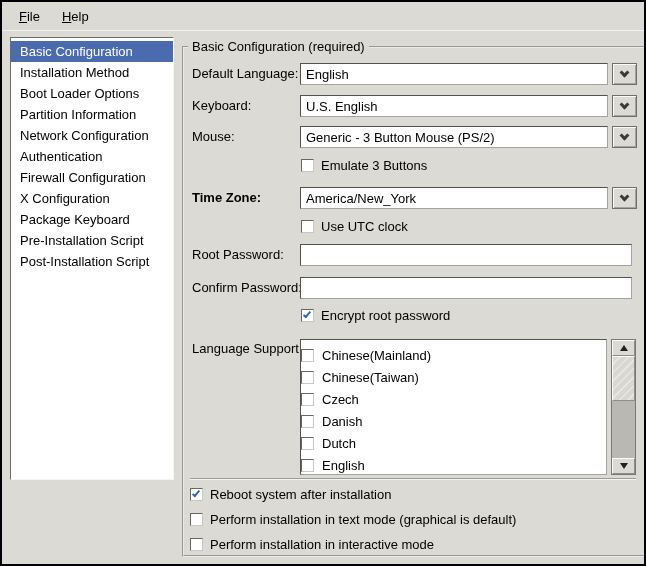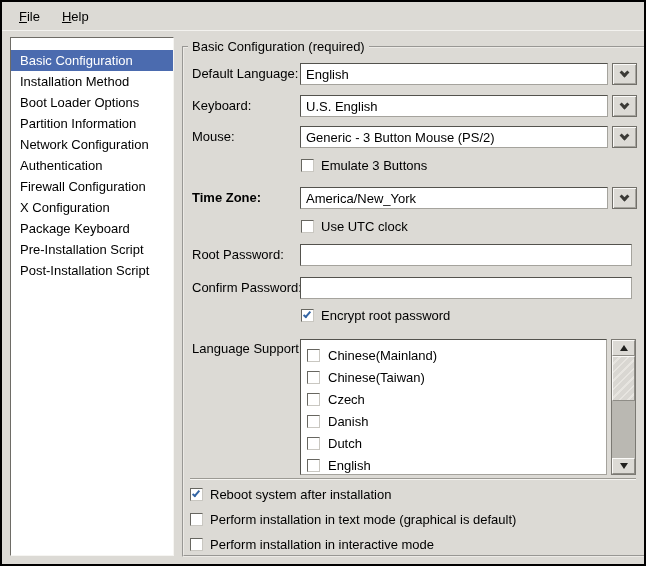--- a/index.html
+++ b/index.html
@@ -13,21 +13,21 @@
   *{margin:0;padding:0;box-sizing:border-box;}
   body{background:#888;font-family:"Liberation Sans","DejaVu Sans",sans-serif;font-size:13px;color:#000;}
   .window{position:relative;width:646px;height:566px;background:var(--window-bg);border:2px solid #000;overflow:hidden;}
 
   
   .menubar{position:absolute;left:0;top:0;width:100%;height:29px;display:flex;align-items:center;padding-left:6px;border-bottom:1px solid #f3f2ef;}
   .menu-item{padding:5px 11px;cursor:default;}
   .menu-item u{text-decoration:underline;}
 
   
-  .sidebar{position:absolute;left:8px;top:35px;width:164px;height:519px;background:#fff;border:1px solid;border-color:#6e6c66 #f6f5f2 #f6f5f2 #6e6c66;padding-top:12px;overflow:hidden;}
+  .sidebar{position:absolute;left:8px;top:35px;width:164px;height:443px;background:#fff;border:1px solid;border-color:#6e6c66 #f6f5f2 #f6f5f2 #6e6c66;padding-top:3px;overflow:hidden;}
   .side-item{height:21px;line-height:21px;padding-left:9px;white-space:nowrap;cursor:default;}
   .side-item.selected{background:var(--selection-blue);color:var(--selection-text);}
 
   
   .frame{position:absolute;left:180px;top:44px;width:544px;height:511px;border:2px groove #eceae6;}
   .frame-legend{position:absolute;top:-9px;left:4px;background:var(--window-bg);padding:0 4px;white-space:nowrap;}
 
   .flabel{position:absolute;left:8px;white-space:nowrap;}
 
   .combo{position:absolute;left:116px;width:337px;height:22px;display:flex;}
@@ -39,21 +39,21 @@
   .pw-input{position:absolute;left:116px;width:332px;}
 
   .check-row{position:absolute;display:flex;align-items:center;height:17px;}
   .checkbox{position:relative;flex:none;width:13px;height:13px;background:#fff;border:1px solid;border-color:#676660 #c9c7c1 #c9c7c1 #676660;cursor:default;}
   .check{display:none;position:absolute;left:3px;top:0;width:4px;height:8px;border-right:2px solid var(--check-blue);border-bottom:2px solid var(--check-blue);transform:rotate(40deg);}
   .checkbox.checked .check{display:block;}
   .check-row .cb-label{margin-left:7px;white-space:nowrap;}
 
   
   .lang-list{position:absolute;left:116px;top:291px;width:307px;height:136px;background:#fff;border:1px solid;border-color:#53524d #a5a39d #a5a39d #53524d;padding-top:4px;overflow:hidden;}
-  .lang-row{display:flex;align-items:center;height:22px;padding-left:6px;}
+  .lang-row{display:flex;align-items:center;height:22px;}
   .lang-row .cb-label{margin-left:8px;white-space:nowrap;}
 
   
   .scrollbar{position:absolute;left:427px;top:291px;width:25px;height:136px;border:1px solid #7b7973;display:flex;flex-direction:column;background:var(--scroll-track);}
   .sb-btn{flex:none;height:16px;background:var(--window-bg);border:1px solid;border-color:#fbfaf8 #8f8d87 #8f8d87 #fbfaf8;display:flex;align-items:center;justify-content:center;cursor:default;}
   .tri-up{width:0;height:0;border-left:4px solid transparent;border-right:4px solid transparent;border-bottom:6px solid #21211f;}
   .tri-down{width:0;height:0;border-left:4px solid transparent;border-right:4px solid transparent;border-top:6px solid #21211f;}
   .sb-track{flex:1;position:relative;}
   .sb-thumb{position:absolute;left:0;right:0;top:0;height:45px;border:1px solid;border-color:#fbfaf8 #8f8d87 #8f8d87 #fbfaf8;background:repeating-linear-gradient(135deg,#d9d7d2 0 4px,#e7e5e0 4px 6px);}
 

